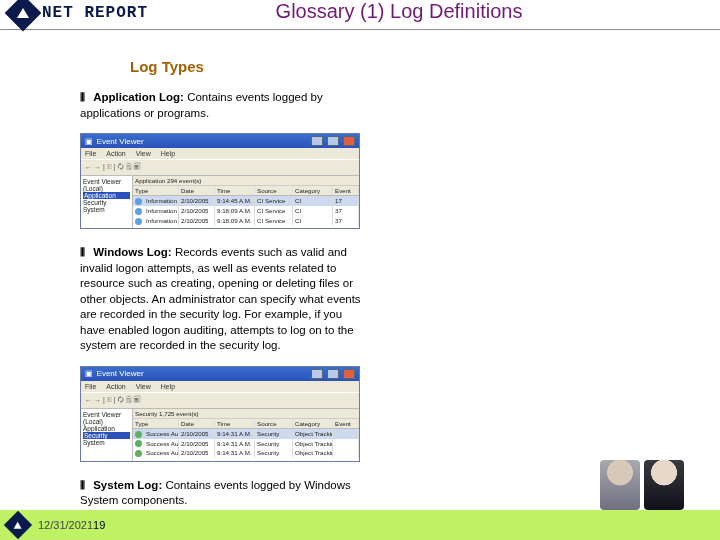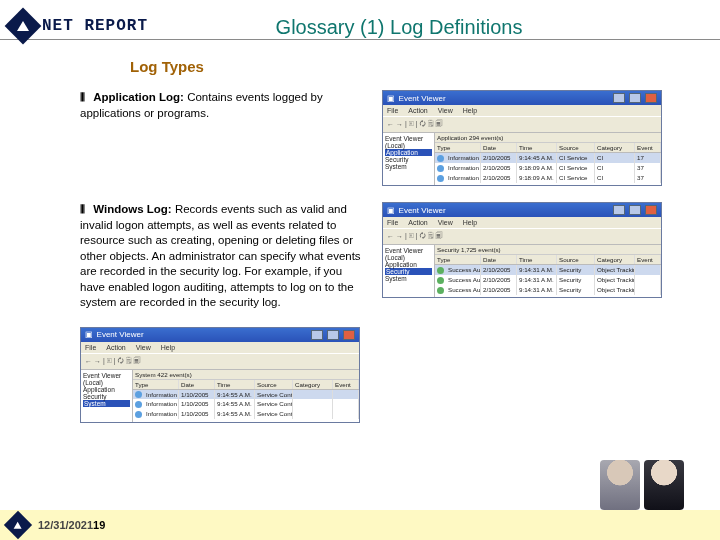--- a/index.html
+++ b/index.html
@@ -5,23 +5,23 @@
   * { box-sizing: border-box; margin: 0; padding: 0; }
   body {
     width: 720px;
     height: 540px;
     font-family: Arial, sans-serif;
     background: #ffffff;
     position: relative;
     overflow: hidden;
   }
   .header {
-    height: 40px;
-    display: flex;
-    align-items: flex-end;
+    height: 30px;
+    display: flex;
+    align-items: flex-start;
     border-bottom: 1px solid #8a8a8a;
     padding: 0 10px;
   }
   .logo {
     display: flex;
     align-items: center;
     gap: 6px;
   }
   .logo-mark {
     width: 26px;
@@ -44,21 +44,21 @@
     font-family: "Courier New", monospace;
     font-weight: bold;
     font-size: 16px;
     color: #0a1a4a;
     letter-spacing: 1px;
   }
   .title {
     flex: 1;
     text-align: center;
     font-size: 20px;
-    color: #0f766e;
+    color: #701a75;
     padding-right: 60px;
   }
   .subtitle {
     position: absolute;
     top: 58px;
     left: 130px;
     font-size: 15px;
     font-weight: bold;
     color: #a16207;
   }
@@ -67,20 +67,21 @@
     top: 90px;
     left: 80px;
     right: 20px;
     bottom: 60px;
   }
   .row {
     display: flex;
     margin-bottom: 16px;
     align-items: flex-start;
     gap: 12px;
+    flex-direction: column;
   }
   .txt {
     width: 290px;
     font-size: 11.5px;
     line-height: 1.35;
     color: #000;
   }
   .bullet {
     display: inline-block;
     width: 10px;
@@ -162,22 +163,21 @@
     position: absolute;
     bottom: 0;
     left: 0;
     right: 0;
     height: 30px;
     display: flex;
     align-items: center;
     padding: 0 8px;
     font-size: 11px;
     color: #444;
-    background: #fef9c3;
-    font-weight: bold;
+    background: #bef264;
   }
   .footer-logo {
     width: 20px; height: 20px;
     background: #0a1a4a;
     transform: rotate(45deg);
     margin-right: 10px;
     display:flex;align-items:center;justify-content:center;
   }
   .footer-logo::after{
     content:"";width:0;height:0;
@@ -348,20 +348,25 @@
               <span class="c4">Security</span>
               <span class="c5">Object Tracking</span>
               <span class="c6"></span>
             </div>
         </div>
       </div>
     </div>
   </div>
 
   <div class="row">
+    <div class="txt">
+      <span class="bullet">⦀</span>
+      <span class="bold">System Log:</span>
+      <span>Contains events logged by Windows System components.</span>
+    </div>
     <div class="shot">
       <div class="shot-title">
         <span>▣</span>
         <span>Event Viewer</span>
         <span class="spacer"></span>
         <span class="winbtn"></span>
         <span class="winbtn"></span>
         <span class="winbtn winclose"></span>
       </div>
       <div class="shot-menu">

